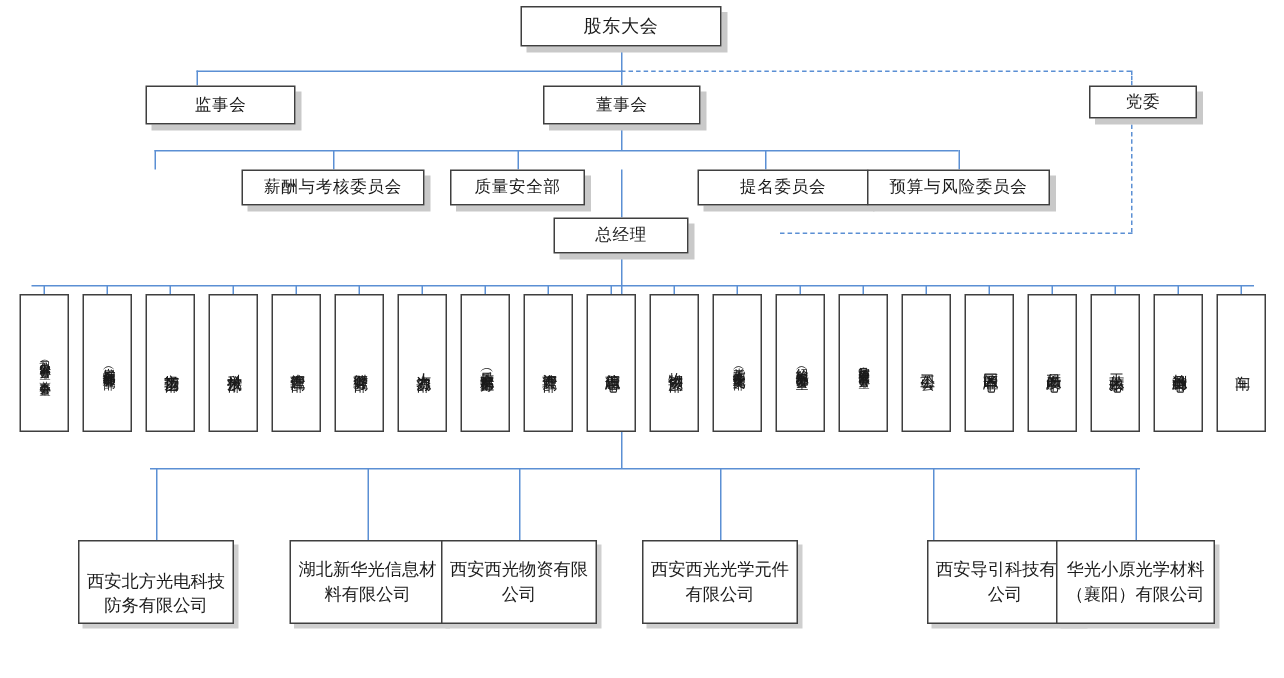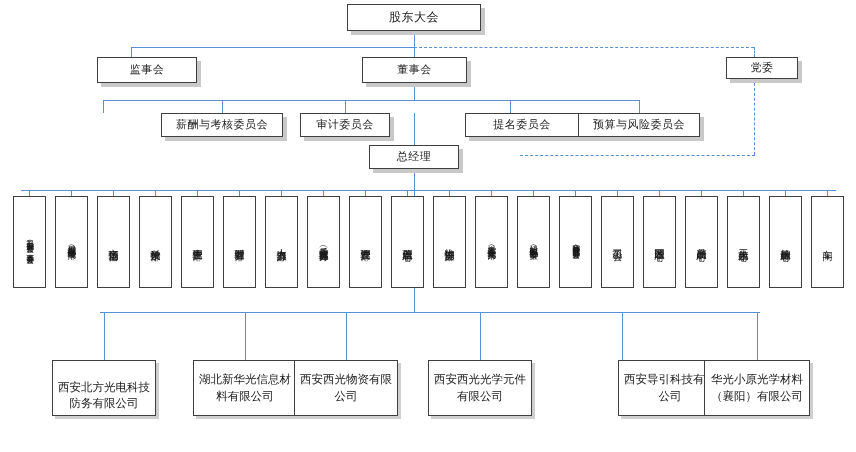--- a/index.html
+++ b/index.html
@@ -135,21 +135,21 @@
   </div>
 
   <div class="box hbox shadow" style="left:726px; top:57px; width:72px; height:22px;">
     <span>党委</span>
   </div>
 
   <div class="box hbox shadow" style="left:161px; top:113px; width:122px; height:24px;">
     <span>薪酬与考核委员会</span>
   </div>
   <div class="box hbox shadow" style="left:300px; top:113px; width:90px; height:24px;">
-    <span>审计委员会</span>
+    <span>质量安全部</span>
   </div>
   <div class="box hbox shadow" style="left:465px; top:113px; width:114px; height:24px;">
     <span>提名委员会</span>
   </div>
   <div class="box hbox shadow" style="left:578px; top:113px; width:122px; height:24px;">
     <span>预算与风险委员会</span>
   </div>
 
   <div class="box hbox shadow" style="left:369px; top:145px; width:90px; height:24px;">
     <span>总经理</span>

